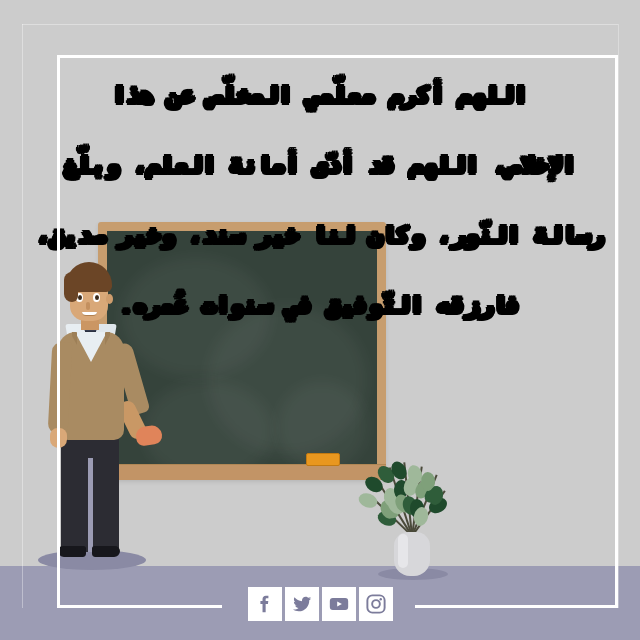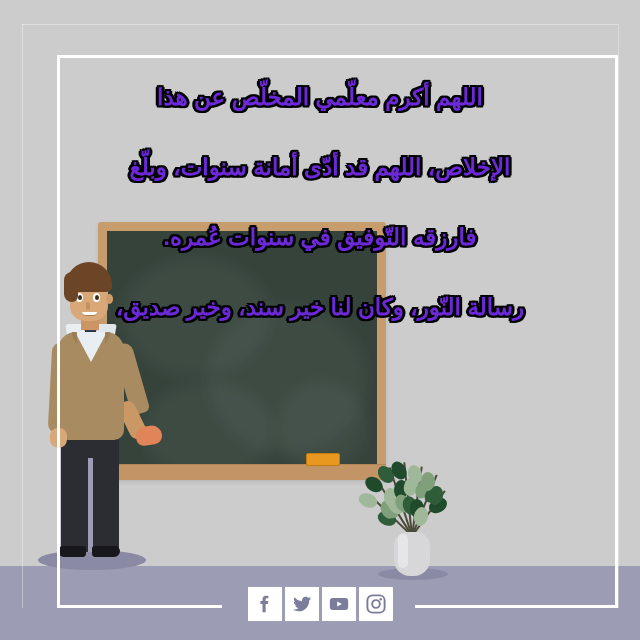--- a/index.html
+++ b/index.html
@@ -194,25 +194,25 @@
   .leaf{
     position:absolute; width:14px; height:19px; border-radius:50%;
   }
 
   
   .quote{
     position:absolute; left:20px; top:62px; width:600px;
     direction:rtl; text-align:center;
   }
   .qline{
-    font-family:Liberation Sans, sans-serif;
+    font-family:Liberation Mono, monospace;
     font-weight:bold;
     font-size:23px;
     line-height:70px;
-    color:#6d28d9;
+    color:#000000;
     white-space:nowrap;
     letter-spacing:0px;
     text-shadow:
       -2px -2px 0 #000, 2px -2px 0 #000, -2px 2px 0 #000, 2px 2px 0 #000,
       -2px 0 0 #000, 2px 0 0 #000, 0 -2px 0 #000, 0 2px 0 #000,
       -3px 0 0 #000, 3px 0 0 #000;
   }
 
   
   .wm-text{
@@ -325,23 +325,23 @@
         <div class="stem" style="height: 56px; transform: rotate(36deg);"></div>
         <div class="leaf" style="left: 55.8122px; top: 36.6128px; background: rgb(159, 184, 154); transform: rotate(12deg);"></div>
         <div class="leaf" style="left: 73.3829px; top: 26.1926px; background: rgb(31, 74, 44); transform: rotate(60deg);"></div>
         <div class="leaf" style="left: 70.6244px; top: 16.2255px; background: rgb(47, 93, 58); transform: rotate(12deg);"></div>
       </div>
     <div class="vase"></div>
   </div>
 
   <div class="quote">
     <div class="qline">اللهم أكرم معلّمي المخلّص عن هذا</div>
-    <div class="qline">الإخلاص، اللهم قد أدّى أمانة سنوات، وبلّغ</div>
+    <div class="qline">الإخلاص، اللهم قد أدّى أمانة العلم، وبلّغ</div>
+    <div class="qline">رسالة النّور، وكان لنا خير سند، وخير صديق،</div>
     <div class="qline">فارزقه التّوفيق في سنوات عُمره.</div>
-    <div class="qline">رسالة النّور، وكان لنا خير سند، وخير صديق،</div>
   </div>
 
   <div class="guide-t"></div>
   <div class="guide-l"></div>
   <div class="guide-r"></div>
   <div class="frame-t"></div>
   <div class="frame-l"></div>
   <div class="frame-r"></div>
   <div class="frame-b1"></div>
   <div class="frame-b2"></div>

